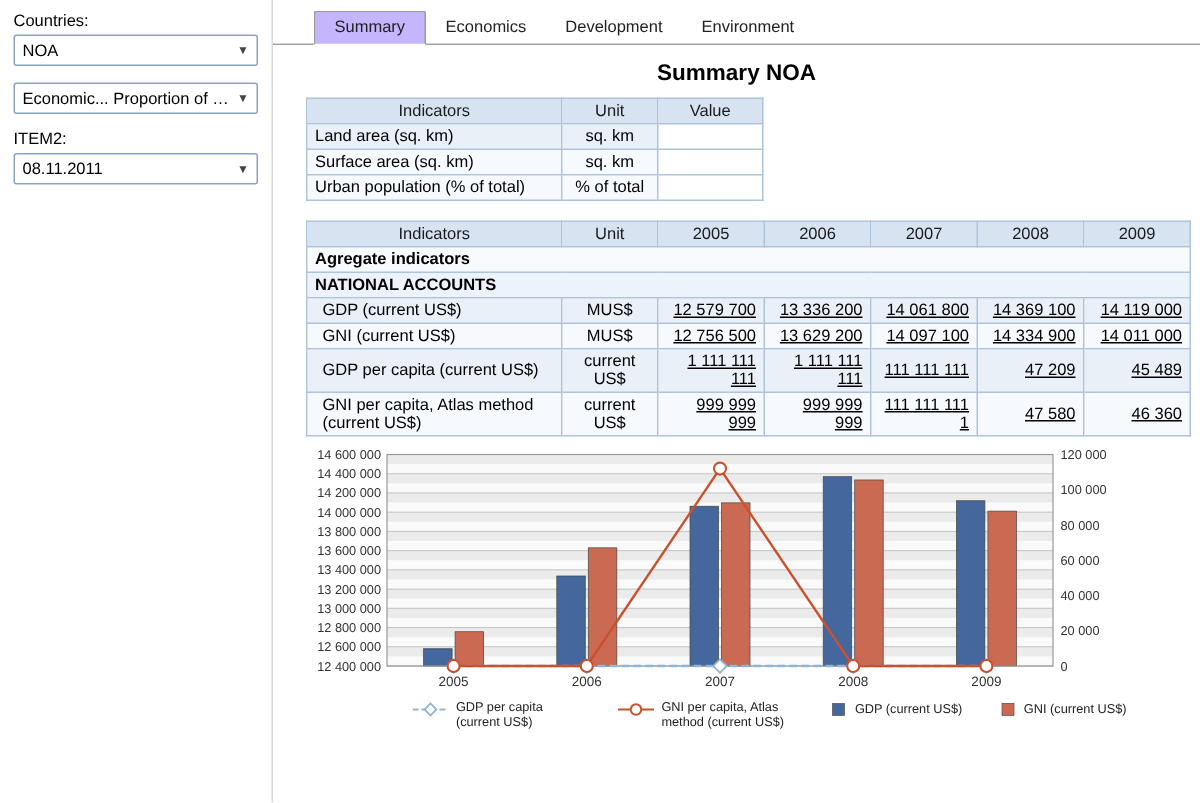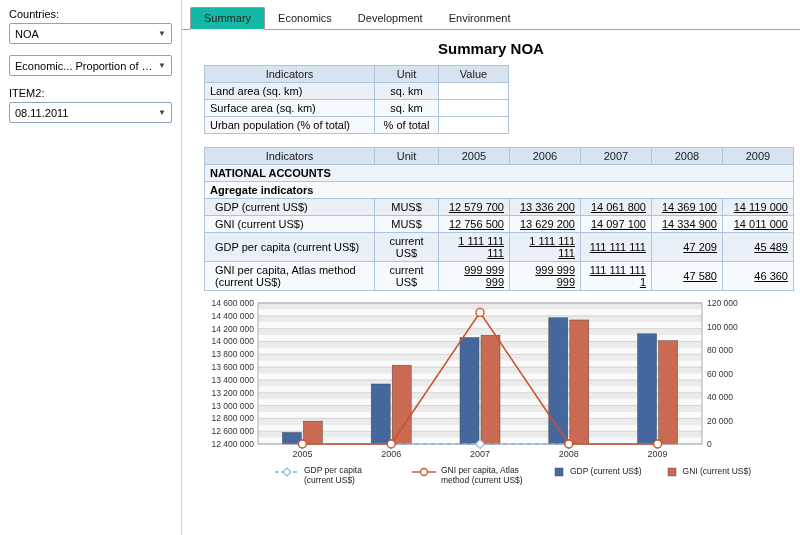--- a/index.html
+++ b/index.html
@@ -6,21 +6,21 @@
   body{width:800px;height:535px;font-family:"Liberation Sans",sans-serif;background:#fff;color:#000;overflow:hidden;}
   .app{display:flex;width:800px;height:535px;}
   .sidebar{width:182px;box-sizing:border-box;padding:5px 9px 0 9px;border-right:1px solid #d8d8d8;}
   .fld-label{display:block;font-size:11px;margin:3px 0 3px;}
   .select{display:flex;justify-content:space-between;align-items:center;border:1px solid #89a3c1;background:#fff;height:19px;padding:0 5px;font-size:11px;margin-bottom:11px;border-radius:2px;cursor:default;}
   .select .val{white-space:nowrap;overflow:hidden;text-overflow:ellipsis;max-width:145px;}
   .select .arrow{font-size:8px;color:#444;margin-left:4px;}
   .main{flex:1;padding-top:5px;box-sizing:border-box;}
   .tabbar{display:flex;align-items:flex-end;border-bottom:1px solid #a3a3a3;padding-left:8px;height:24px;}
   .tab{font-size:11px;padding:4px 13px 5px;color:#222;}
-  .tab.active{border:1px solid #9b9b9b;border-bottom:1px solid #fff;background:#14b8a6;margin-bottom:-1px;border-radius:2px 2px 0 0;}
+  .tab.active{border:1px solid #9b9b9b;border-bottom:1px solid #fff;background:#c4b5fd;margin-bottom:-1px;border-radius:2px 2px 0 0;margin-left:19px;}
   .page-title{font-size:15px;font-weight:bold;text-align:center;margin:10px 0 4px;}
   .tbl{border-collapse:collapse;font-size:11px;margin:8px 0 0 22px;table-layout:fixed;}
   .tbl th,.tbl td{border:1px solid #aec4dd;padding:2px 5px;overflow:hidden;}
   .tbl th{background:#d7e3f1;font-weight:normal;text-align:center;color:#1a1a1a;}
   .b0{background:#e9f0f8;}
   .b1{background:#f6f9fd;}
   .sec td{font-weight:bold;}
   .sec0{background:#edf3fa;}
   .sec1{background:#f8fafd;}
   .ind{padding-left:10px !important;}
@@ -118,25 +118,25 @@
           <th>Indicators</th>
           <th>Unit</th>
           <th>2005</th>
           <th>2006</th>
           <th>2007</th>
           <th>2008</th>
           <th>2009</th>
         </tr>
       </thead>
       <tbody>
+        <tr class="sec sec1">
+          <td colspan="7">Agregate indicators</td>
+        </tr>
         <tr class="sec sec0">
           <td colspan="7">NATIONAL ACCOUNTS</td>
-        </tr>
-        <tr class="sec sec1">
-          <td colspan="7">Agregate indicators</td>
         </tr>
         <tr class="b0">
           <td class="ind">GDP (current US$)</td>
           <td class="unit">MUS$</td>
           <td class="num">12 579 700</td>
           <td class="num">13 336 200</td>
           <td class="num">14 061 800</td>
           <td class="num">14 369 100</td>
           <td class="num">14 119 000</td>
         </tr>

